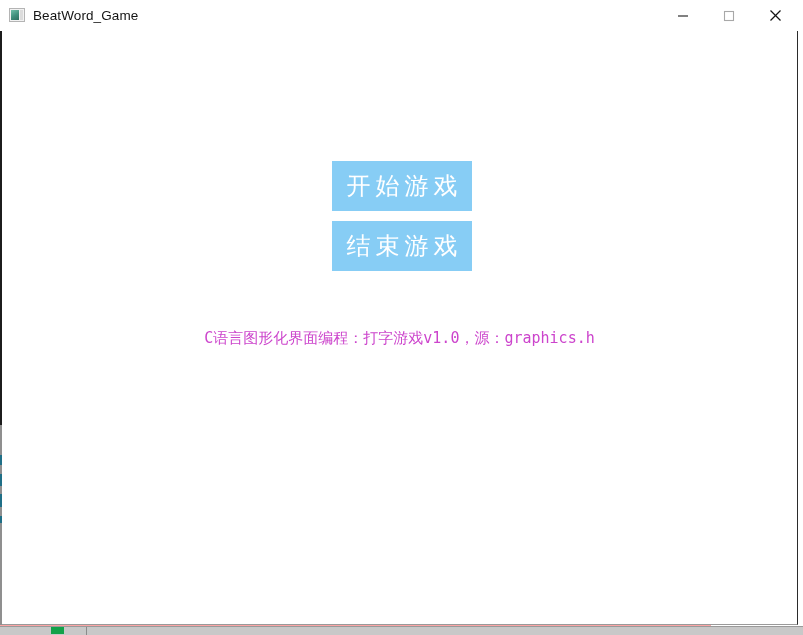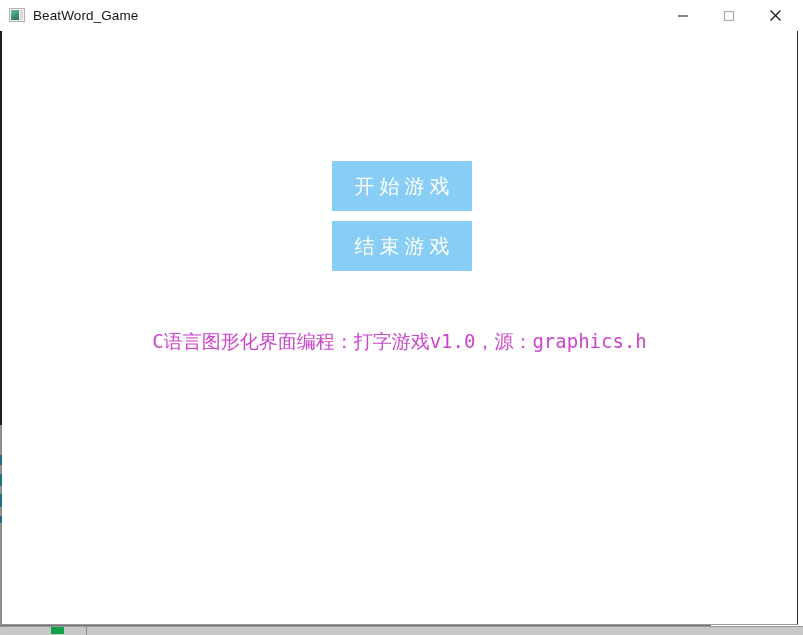--- a/index.html
+++ b/index.html
@@ -13,21 +13,21 @@
     overflow: hidden;
     font-family: "Liberation Sans", "DejaVu Sans", sans-serif;
     position: relative;
   }
 
   
   #desktop {
     position: absolute;
     left: 0; top: 0;
     width: 711px; height: 635px;
-    background: #737373;
+    background: #fca5a5;
   }
 
   
   #taskbar {
     position: absolute;
     left: 0;
     bottom: 0;
     width: 803px;
     height: 8px;
     background: #c8c8c8;
@@ -165,41 +165,41 @@
   
   .game-button {
     position: absolute;
     width: 140px;
     height: 50px;
     background: #87cdf5;
     border: none;
     padding: 0;
     color: #ffffff;
     font-family: "DejaVu Sans", "Liberation Sans", sans-serif;
-    font-size: 20px;
+    font-size: 24px;
     letter-spacing: 5px;
     text-indent: 5px;
     line-height: 50px;
     text-align: center;
     cursor: pointer;
     box-sizing: border-box;
   }
   #btn-start-game { left: 330px; top: 130px; }
   #btn-end-game   { left: 330px; top: 190px; }
 
   
   #credit-line {
     position: absolute;
     left: 0;
     top: 298px;
     width: 795px;
     text-align: center;
     color: #cc44cc;
     font-family: "DejaVu Sans Mono", "Liberation Mono", monospace;
-    font-size: 19px;
+    font-size: 15px;
     letter-spacing: 0px;
     white-space: nowrap;
   }
 
   
   #watermark {
     position: absolute;
     right: 14px;
     top: 576px;
     color: #e3e3e3;

